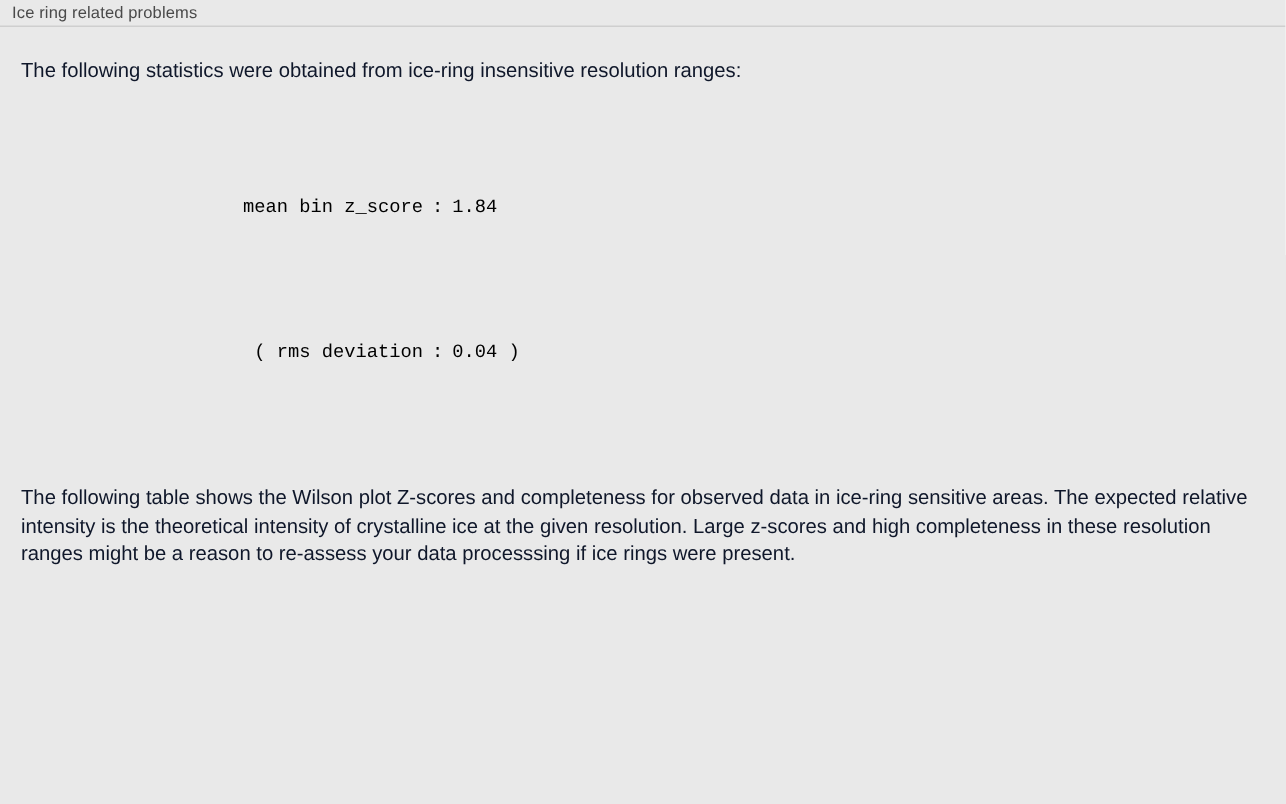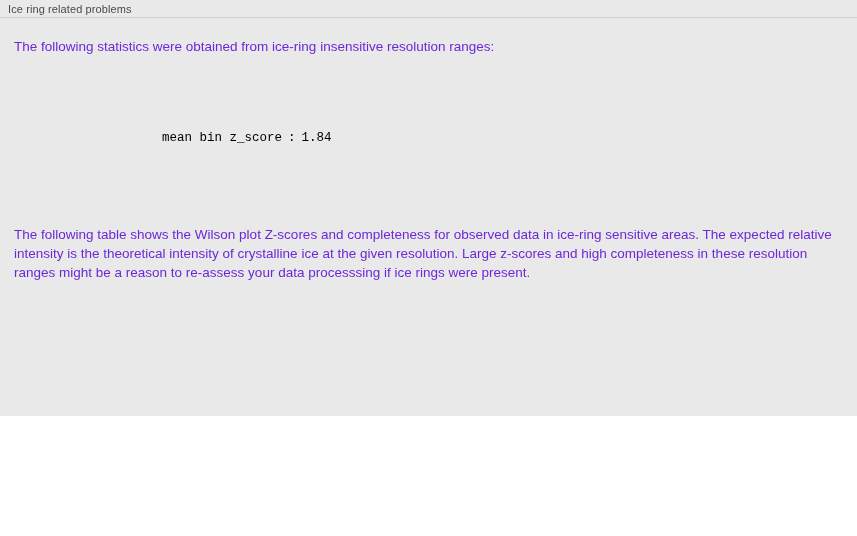--- a/index.html
+++ b/index.html
@@ -10,21 +10,21 @@
     width: 857px;
     height: 536px;
     background: #ffffff;
     font-family: "Liberation Sans", sans-serif;
     font-size: 13px;
     color: #000000;
     overflow: hidden;
   }
   .window {
     width: 857px;
-    height: 416px;
+    height: 536px;
     box-sizing: border-box;
     background: #e9e9e9;
     display: flex;
     flex-direction: column;
   }
   .titlebar {
     height: 18px;
     background: #e9e9e9;
     border-bottom: 1px solid #cfcfcf;
     display: flex;
@@ -39,21 +39,21 @@
   }
   .content {
     flex: 1;
     background: #e9e9e9;
     padding: 14px 14px 0 14px;
     box-sizing: border-box;
   }
   .para {
     font-size: 13.5px;
     line-height: 1.38;
-    color: #6d28d9;
+    color: #0f172a;
     margin: 0 0 6px 0;
   }
   .intro {
     margin-bottom: 14px;
     margin-top: 6px;
   }
   .stats {
     font-family: "Liberation Mono", monospace;
     font-size: 12.5px;
     line-height: 1.55;
@@ -88,18 +88,21 @@
   </div>
 
   <div class="content">
 
     <p class="para intro">The following statistics were obtained from ice-ring insensitive resolution ranges:</p>
 
     <div class="stats">
       <span class="row">
         <span class="label">mean bin z_score</span><span class="val">:</span><span class="val">1.84</span>
       </span>
+      <span class="row">
+        <span class="label">( rms deviation</span><span class="val">:</span><span class="val">0.04 )</span>
+      </span>
     </div>
 
     <p class="para desc">The following table shows the Wilson plot Z-scores and completeness for observed data in ice-ring sensitive areas. The expected relative intensity is the theoretical intensity of crystalline ice at the given resolution. Large z-scores and high completeness in these resolution ranges might be a reason to re-assess your data processsing if ice rings were present.</p>
 
   </div>
 </div>
 
 </body></html>

